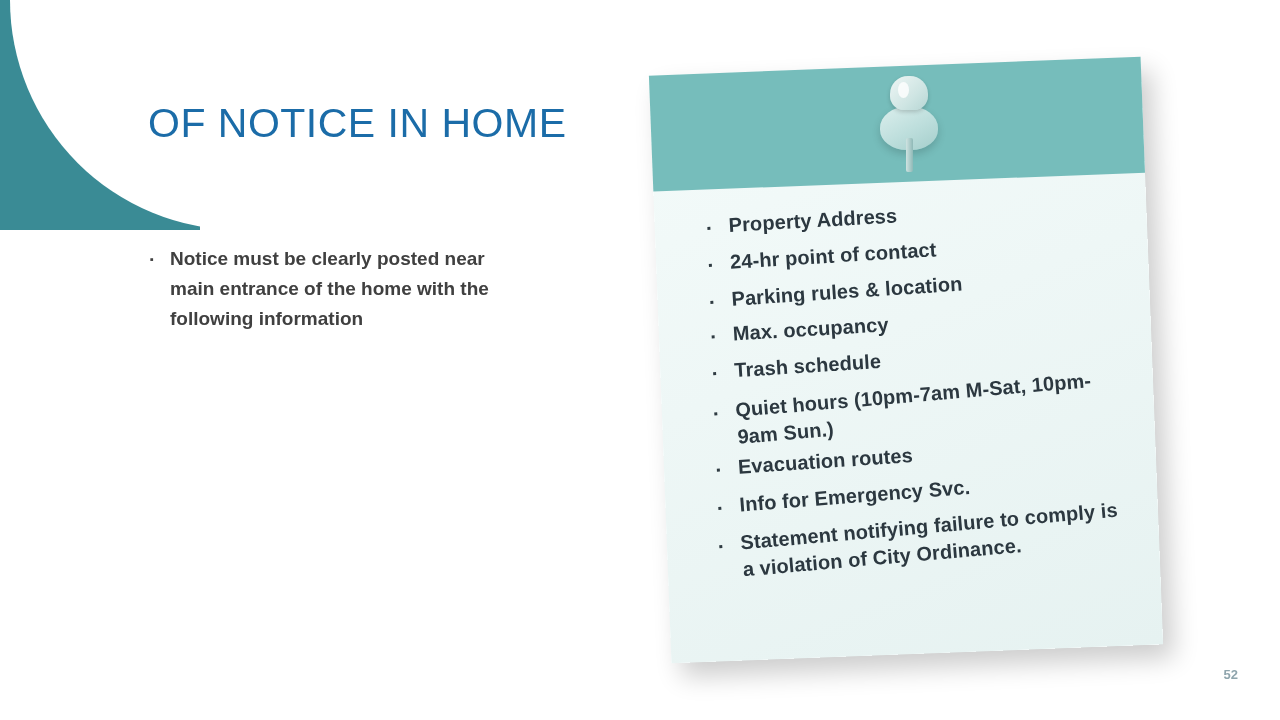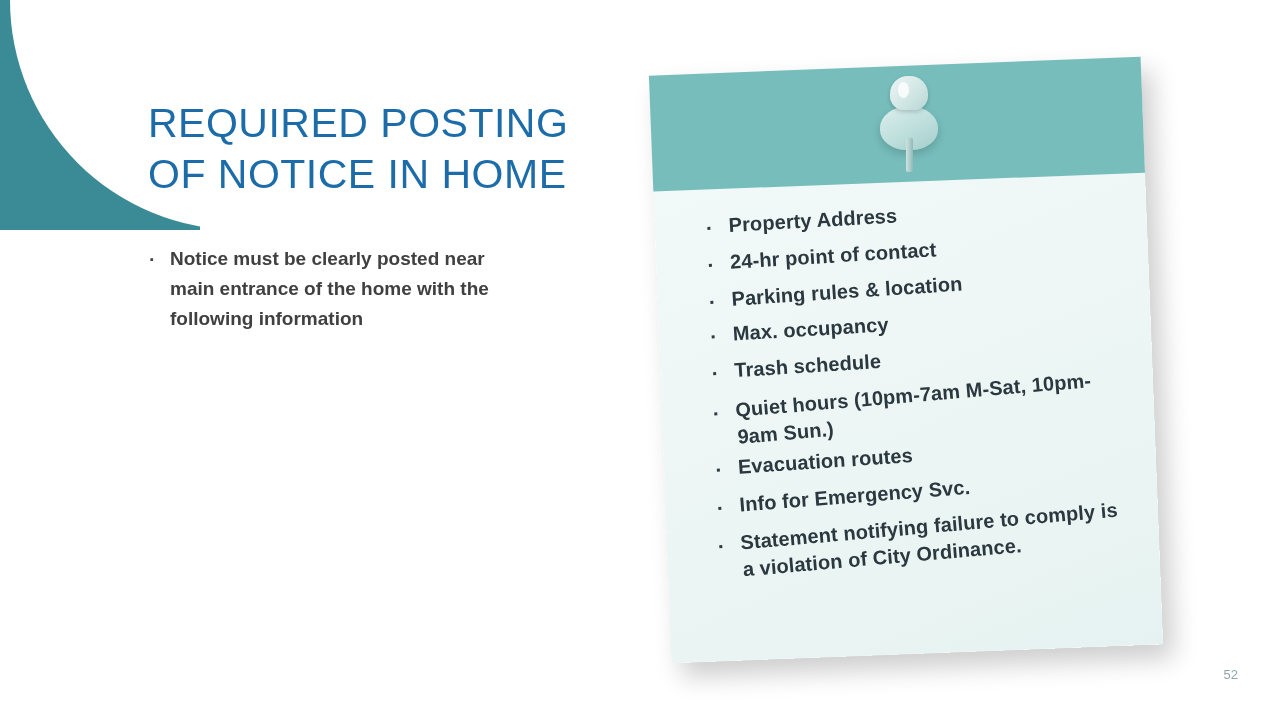--- a/index.html
+++ b/index.html
@@ -191,32 +191,32 @@
     background: rgba(255,255,255,0.8);
   }
 
   
   .page-number {
     position: absolute;
     right: 42px;
     bottom: 38px;
     font-size: 13px;
     color: #8fa5ad;
+    font-weight: bold;
   }
 </style>
 </head>
 <body>
 
 <div class="corner-arc">
   <div class="teal"></div>
   <div class="cut"></div>
 </div>
 
 <div class="title-block">
-  <div class="slide-title">REQUIRED POSTING</div>
   <div class="slide-title">OF NOTICE IN HOME</div>
 </div>
 
 <div class="left-bullets">
   <div class="lb-row">
     <div class="lb-marker">▪</div>
     <div class="lb-text">Notice must be clearly posted near main entrance of the home with the following information</div>
   </div>
 </div>
 

